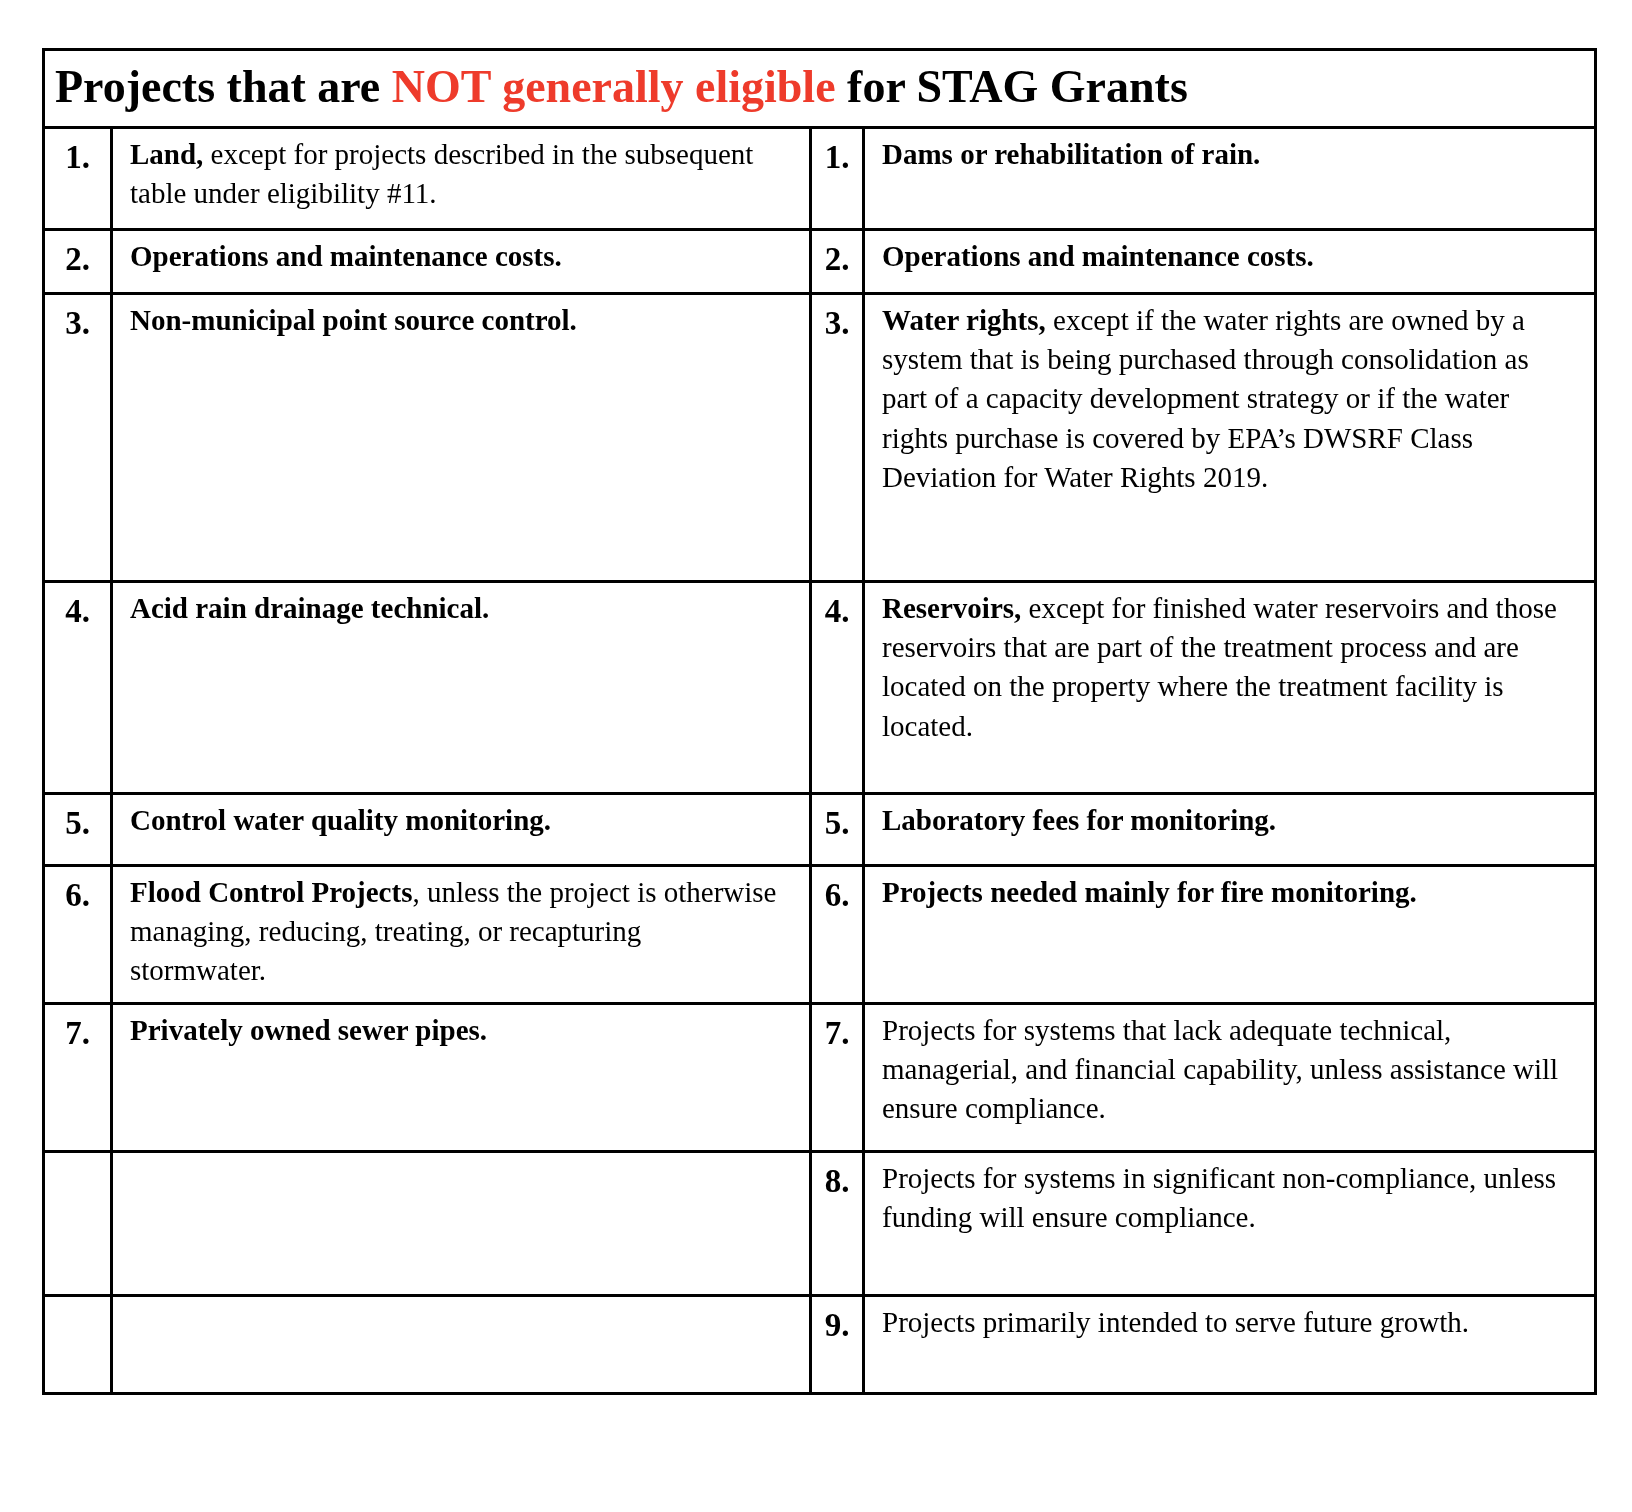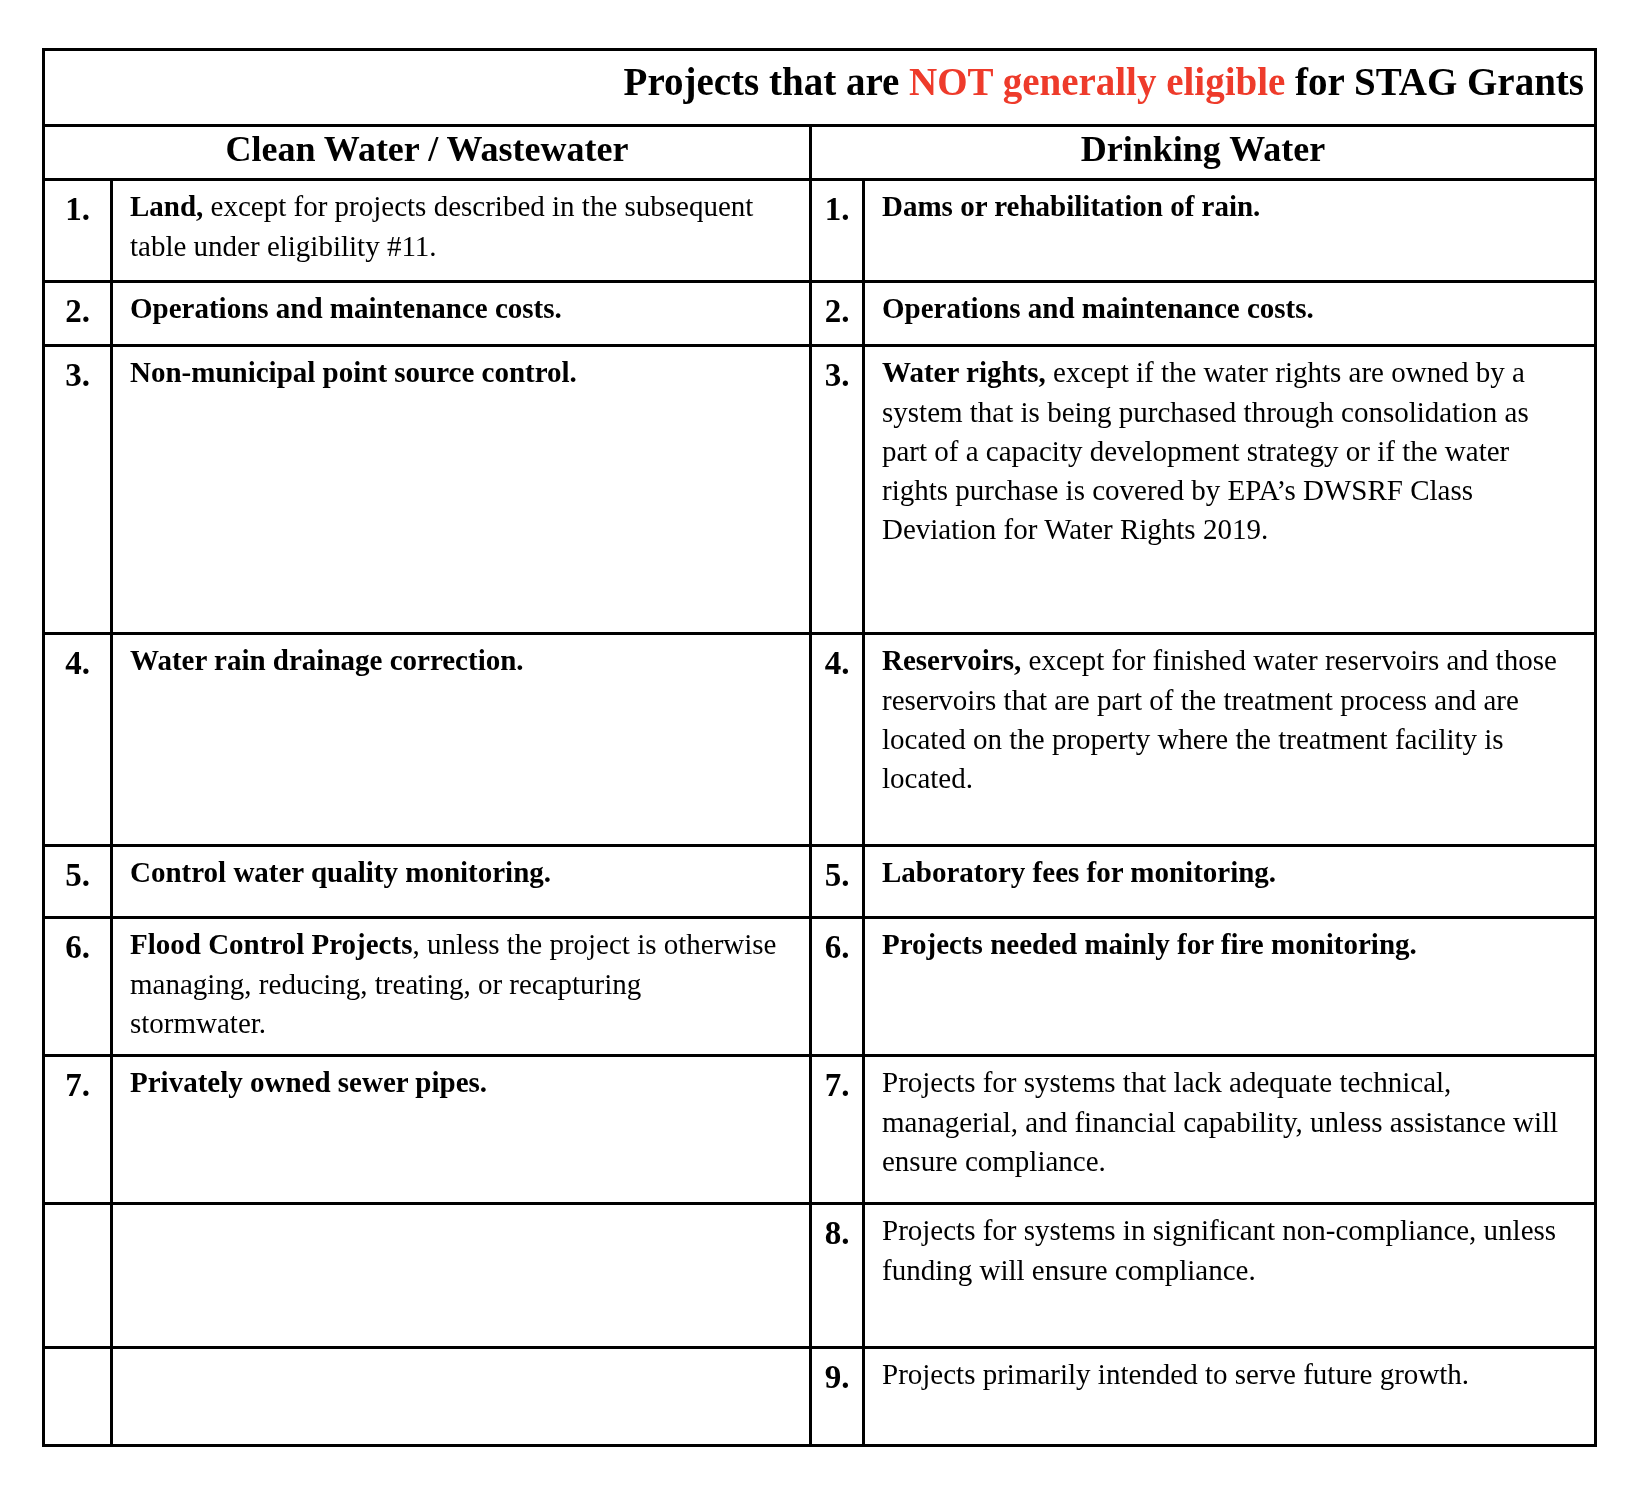--- a/index.html
+++ b/index.html
@@ -28,24 +28,24 @@
     vertical-align: top;
     box-sizing: border-box;
     overflow: hidden;
   }
   col.c-num-l  { width: 68px; }
   col.c-txt-l  { width: 699px; }
   col.c-num-r  { width: 53px; }
   col.c-txt-r  { width: 732px; }
 
   .title-cell {
-    text-align: right;
+    text-align: left;
     vertical-align: middle;
     font-weight: bold;
-    font-size: 39px;
+    font-size: 46px;
     line-height: 1.2;
     padding: 8px 10px 12px 10px;
   }
   .red { color: #ee3b2b; }
 
   .head-cell {
     text-align: center;
     vertical-align: middle;
     font-weight: bold;
     font-size: 36px;
@@ -87,24 +87,20 @@
     <colgroup>
       <col class="c-num-l">
         <col class="c-txt-l">
         <col class="c-num-r">
         <col class="c-txt-r">
     </colgroup>
     <tbody>
       <tr class="rt">
         <td class="title-cell" colspan="4"><span>Projects that are </span><span class="red" style="color: rgb(238, 59, 43);">NOT generally eligible</span><span> for STAG Grants</span></td>
       </tr>
-      <tr class="rh">
-        <td class="head-cell" colspan="2">Clean Water / Wastewater</td>
-        <td class="head-cell" colspan="2">Drinking Water</td>
-      </tr>
 
       <tr class="r1">
         <td class="num">1.</td>
         <td class="txt"><span class="b">Land,</span><span> except for projects described in the subsequent table under eligibility #11.</span></td>
         <td class="num">1.</td>
         <td class="txt"><span class="b">Dams or rehabilitation of rain.</span><span></span></td>
       </tr>
 
       <tr class="r2">
         <td class="num">2.</td>
@@ -115,21 +111,21 @@
 
       <tr class="r3">
         <td class="num">3.</td>
         <td class="txt"><span class="b">Non-municipal point source control.</span><span></span></td>
         <td class="num">3.</td>
         <td class="txt"><span class="b">Water rights,</span><span> except if the water rights are owned by a system that is being purchased through consolidation as part of a capacity development strategy or if the water rights purchase is covered by EPA’s DWSRF Class Deviation for Water Rights 2019.</span></td>
       </tr>
 
       <tr class="r4">
         <td class="num">4.</td>
-        <td class="txt"><span class="b">Water rain drainage correction.</span><span></span></td>
+        <td class="txt"><span class="b">Acid rain drainage technical.</span><span></span></td>
         <td class="num">4.</td>
         <td class="txt"><span class="b">Reservoirs,</span><span> except for finished water reservoirs and those reservoirs that are part of the treatment process and are located on the property where the treatment facility is located.</span></td>
       </tr>
 
       <tr class="r5">
         <td class="num">5.</td>
         <td class="txt"><span class="b">Control water quality monitoring.</span><span></span></td>
         <td class="num">5.</td>
         <td class="txt"><span class="b">Laboratory fees for monitoring.</span><span></span></td>
       </tr>

